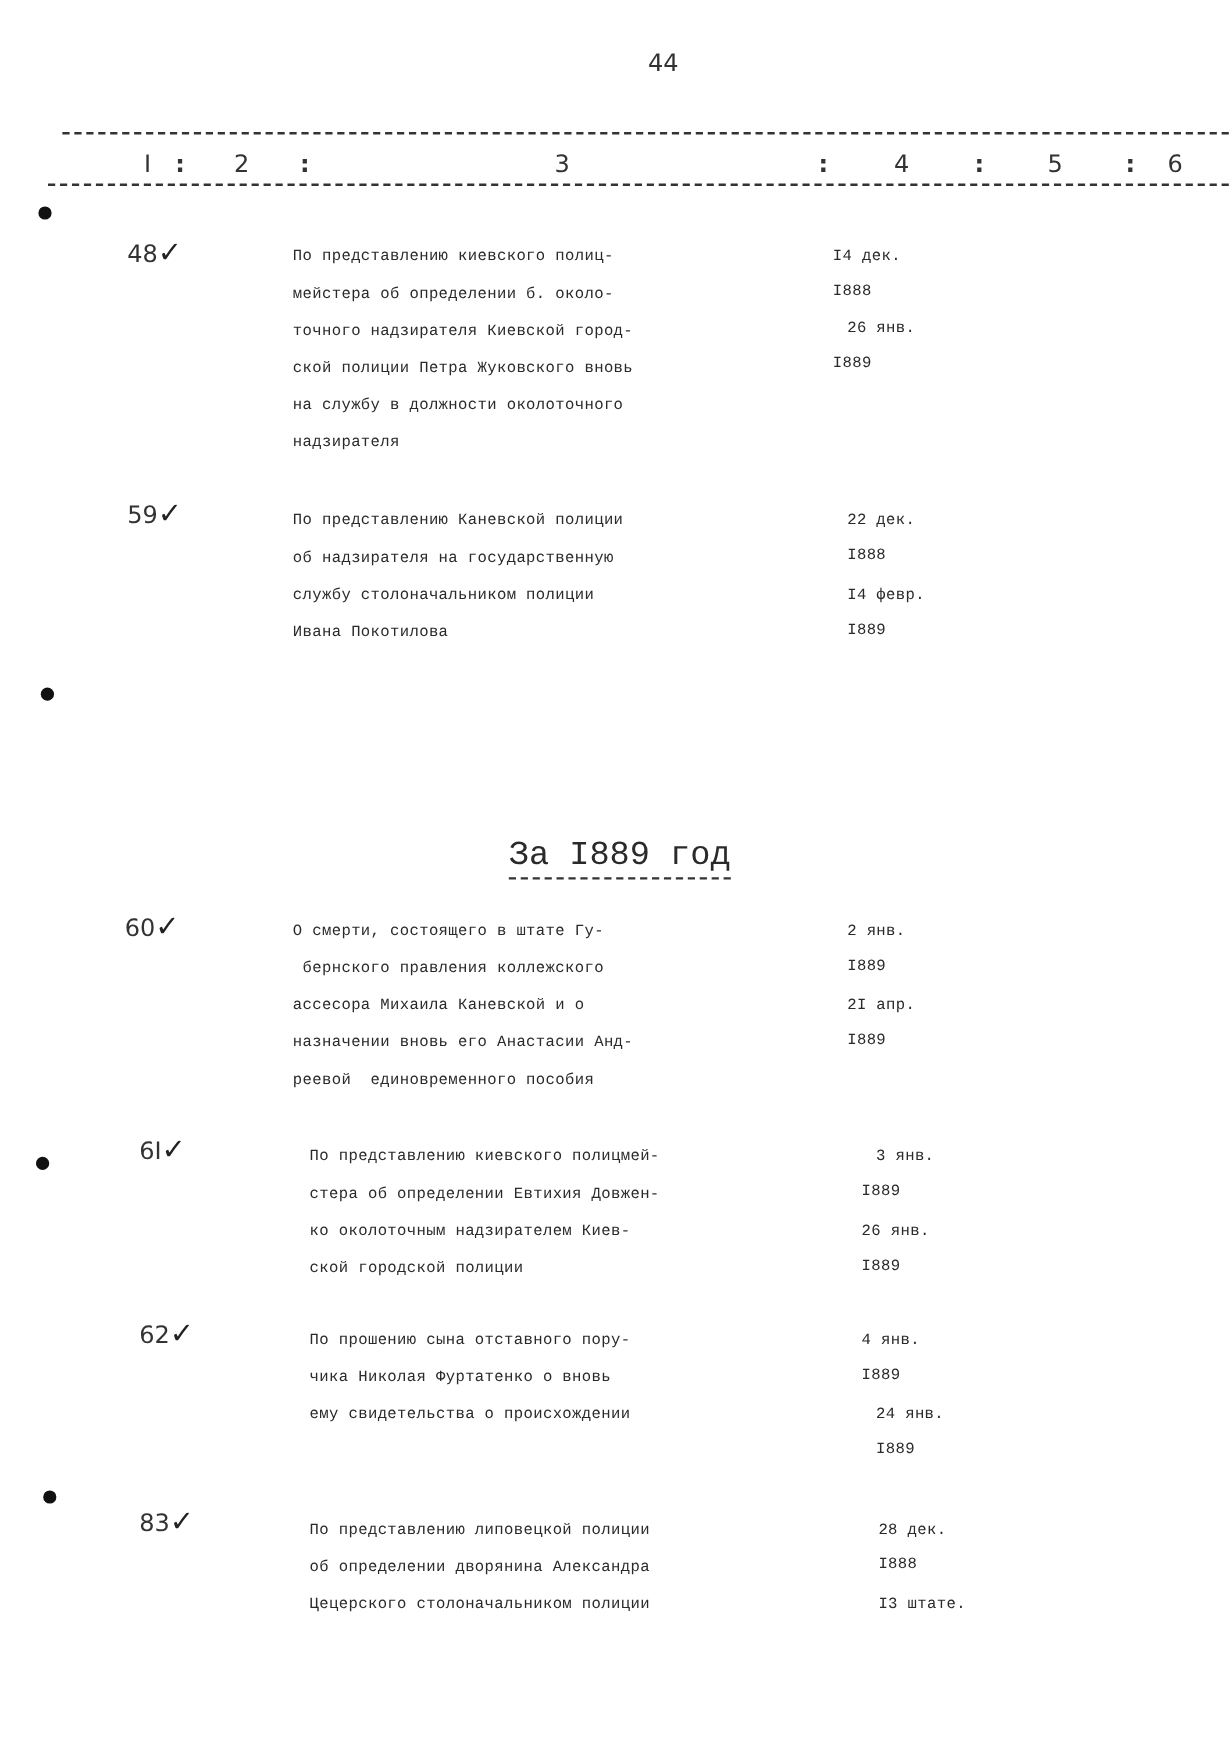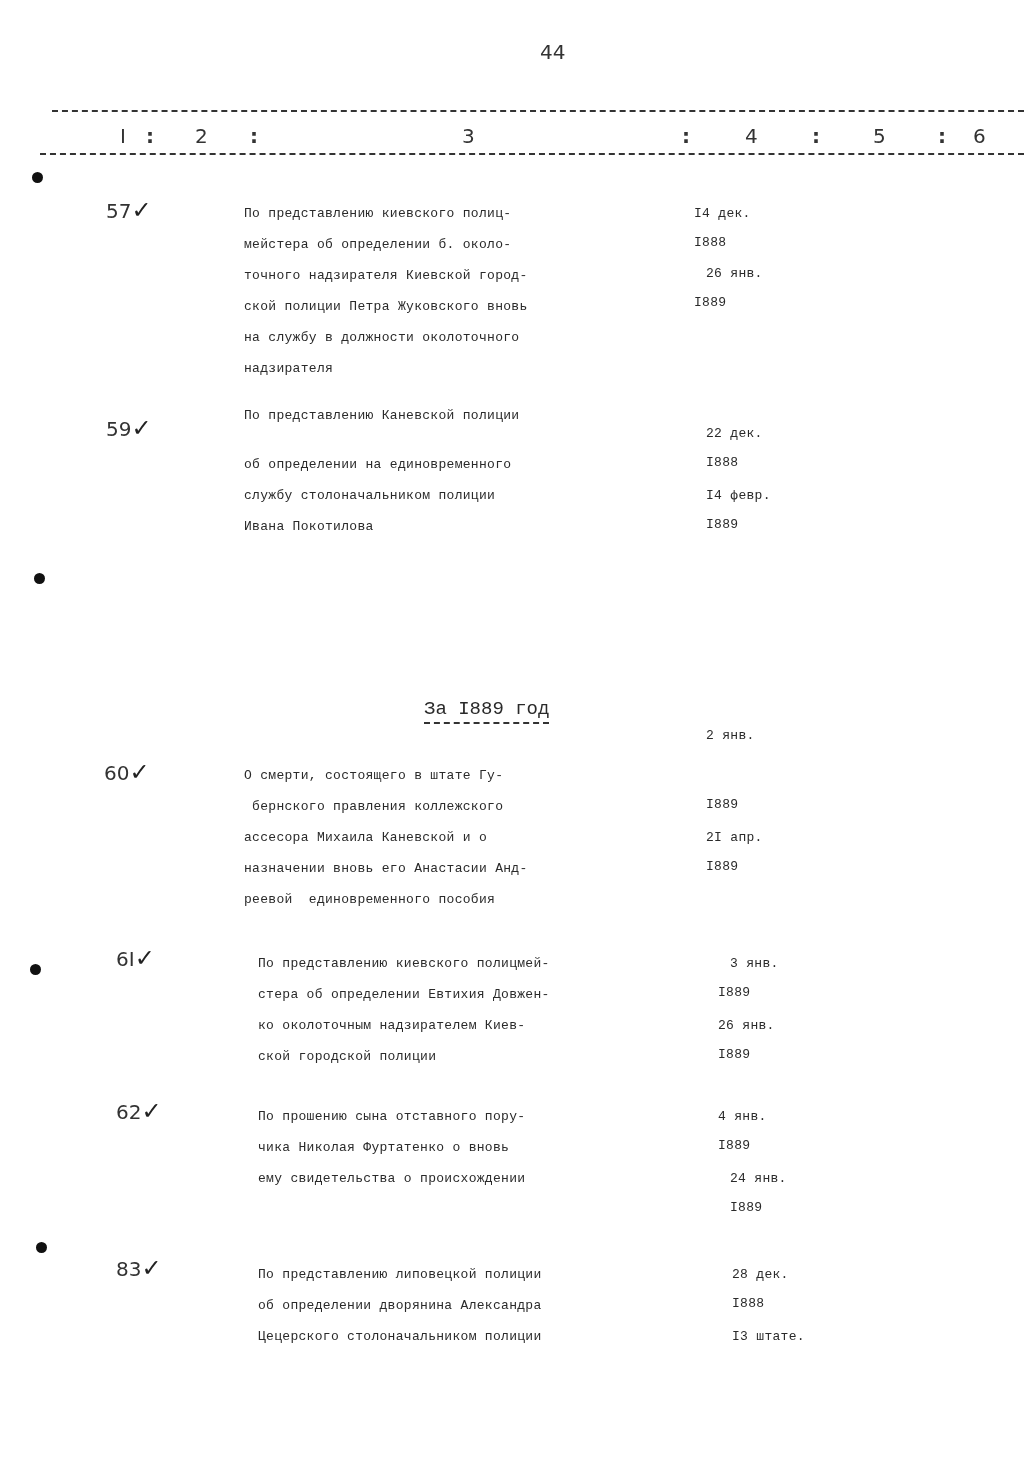--- a/index.html
+++ b/index.html
@@ -41,21 +41,21 @@
     .check {
       font-family: "DejaVu Sans", sans-serif;
       font-size: 24px; color: #222;
     }
     .desc-line, .date-line {
       position: absolute; font-size: 13px; line-height: 31px;
       white-space: pre; letter-spacing: 0.3px;
     }
     .section-title {
       position: absolute; left: 424px; top: 698px;
-      font-size: 19px; white-space: pre;
+      font-size: 28px; white-space: pre;
       border-bottom: 2px dashed #333; padding-bottom: 2px;
     }
   </style>
 </head>
 <body>
 
 <div class="page-number">44</div>
 
 <div class="rule top"></div>
 <div>
@@ -73,60 +73,60 @@
 </div>
 <div class="rule bottom"></div>
 
 <div class="punch" style="left:32px;top:172px"></div>
 <div class="punch" style="left:34px;top:573px"></div>
 <div class="punch" style="left:30px;top:964px"></div>
 <div class="punch" style="left:36px;top:1242px"></div>
 
 <div class="entry">
   <div class="entry-num" style="left:106px;top:196px">
-    <span>57</span><span class="check">✓</span>
+    <span>48</span><span class="check">✓</span>
   </div>
   <div class="desc-line" style="left:244px;top:198px">По представлению киевского полиц-</div>
   <div class="desc-line" style="left:244px;top:229px">мейстера об определении б. около-</div>
   <div class="desc-line" style="left:244px;top:260px">точного надзирателя Киевской город-</div>
   <div class="desc-line" style="left:244px;top:291px">ской полиции Петра Жуковского вновь</div>
   <div class="desc-line" style="left:244px;top:322px">на службу в должности околоточного</div>
   <div class="desc-line" style="left:244px;top:353px">надзирателя</div>
   <div class="date-line" style="left:694px;top:198px">I4 дек.</div>
   <div class="date-line" style="left:694px;top:227px">I888</div>
   <div class="date-line" style="left:706px;top:258px">26 янв.</div>
   <div class="date-line" style="left:694px;top:287px">I889</div>
 </div>
 
 <div class="entry">
   <div class="entry-num" style="left:106px;top:414px">
     <span>59</span><span class="check">✓</span>
   </div>
-  <div class="desc-line" style="left:244px;top:400px">По представлению Каневской полиции</div>
-  <div class="desc-line" style="left:244px;top:449px">об определении на единовременного</div>
+  <div class="desc-line" style="left:244px;top:418px">По представлению Каневской полиции</div>
+  <div class="desc-line" style="left:244px;top:449px">об надзирателя на государственную</div>
   <div class="desc-line" style="left:244px;top:480px">службу столоначальником полиции</div>
   <div class="desc-line" style="left:244px;top:511px">Ивана Покотилова</div>
   <div class="date-line" style="left:706px;top:418px">22 дек.</div>
   <div class="date-line" style="left:706px;top:447px">I888</div>
   <div class="date-line" style="left:706px;top:480px">I4 февр.</div>
   <div class="date-line" style="left:706px;top:509px">I889</div>
 </div>
 
 <div class="section-title">За I889 год</div>
 
 <div class="entry">
   <div class="entry-num" style="left:104px;top:758px">
     <span>60</span><span class="check">✓</span>
   </div>
   <div class="desc-line" style="left:244px;top:760px">О смерти, состоящего в штате Гу-</div>
   <div class="desc-line" style="left:244px;top:791px"> бернского правления коллежского</div>
   <div class="desc-line" style="left:244px;top:822px">ассесора Михаила Каневской и о</div>
   <div class="desc-line" style="left:244px;top:853px">назначении вновь его Анастасии Анд-</div>
   <div class="desc-line" style="left:244px;top:884px">реевой  единовременного пособия</div>
-  <div class="date-line" style="left:706px;top:720px">2 янв.</div>
+  <div class="date-line" style="left:706px;top:760px">2 янв.</div>
   <div class="date-line" style="left:706px;top:789px">I889</div>
   <div class="date-line" style="left:706px;top:822px">2I апр.</div>
   <div class="date-line" style="left:706px;top:851px">I889</div>
 </div>
 
 <div class="entry">
   <div class="entry-num" style="left:116px;top:944px">
     <span>6I</span><span class="check">✓</span>
   </div>
   <div class="desc-line" style="left:258px;top:948px">По представлению киевского полицмей-</div>

